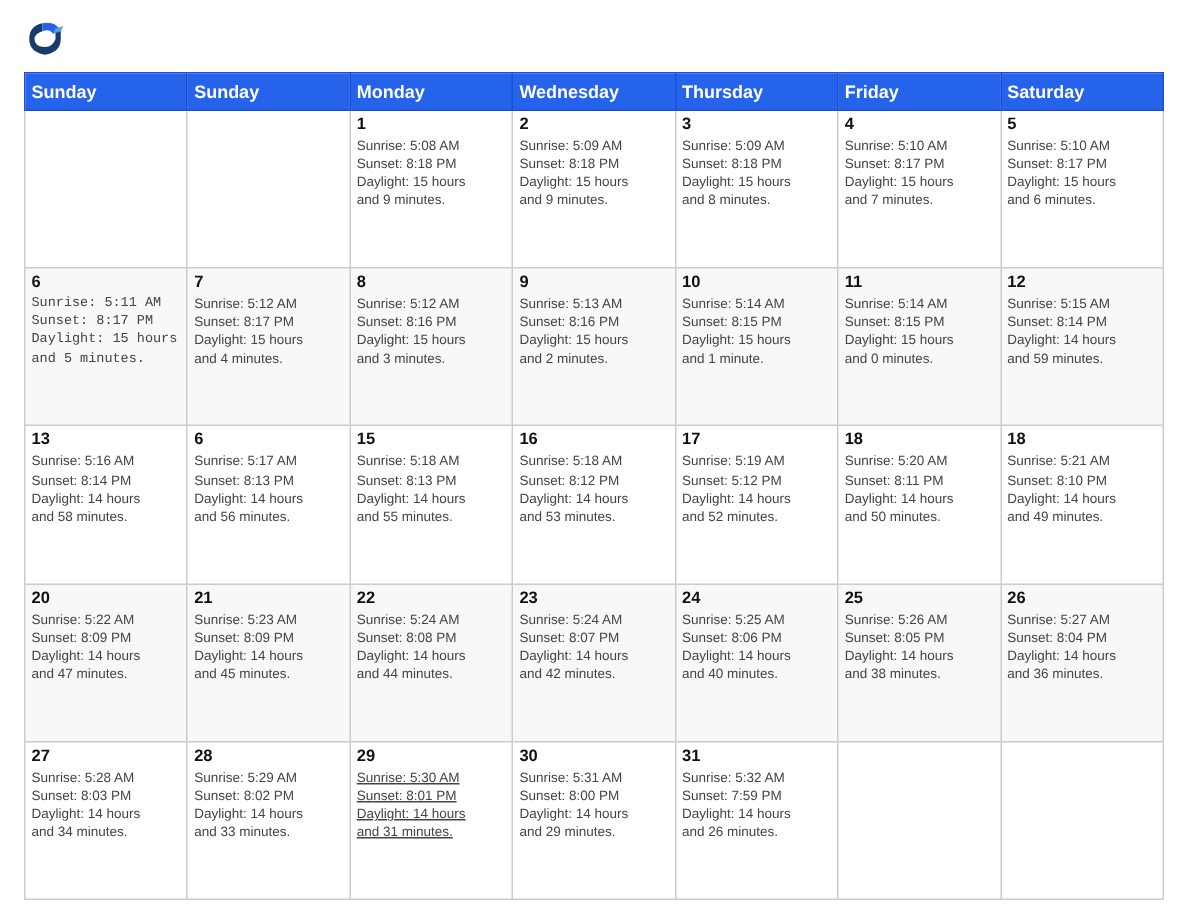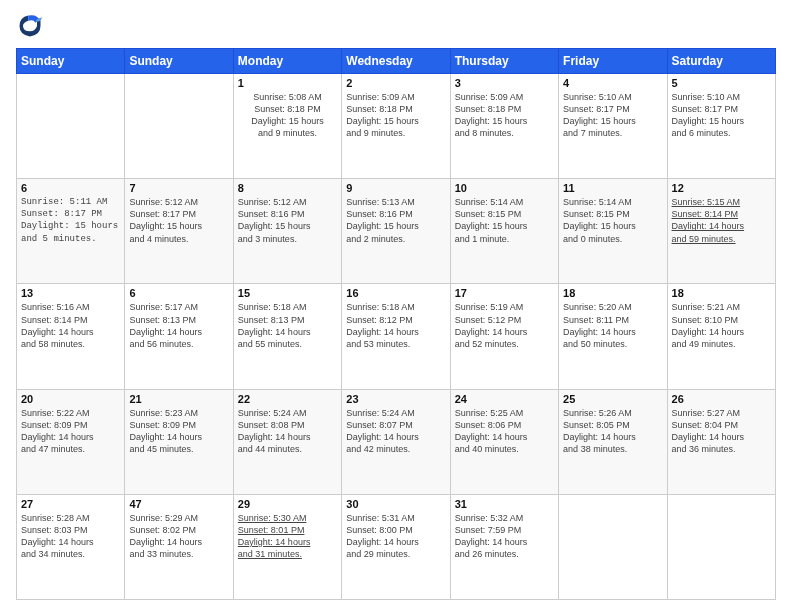--- a/index.html
+++ b/index.html
@@ -137,21 +137,21 @@
           <th>Friday</th>
           <th>Saturday</th>
         </tr>
     </thead>
     <tbody id="calendar-body">
     <tr>
           <td class="empty-cell"></td>
           <td class="empty-cell"></td>
           <td>
             <span class="day-num">1</span>
-            <div class="day-info" style="white-space: pre-line; text-align: center;">Sunrise: 5:08 AM
+            <div class="day-info" style="white-space: pre-line;">Sunrise: 5:08 AM
 Sunset: 8:18 PM
 Daylight: 15 hours
 and 9 minutes.</div>
           </td>
           <td>
             <span class="day-num">2</span>
             <div class="day-info" style="white-space: pre-line;">Sunrise: 5:09 AM
 Sunset: 8:18 PM
 Daylight: 15 hours
 and 9 minutes.</div>
@@ -216,21 +216,21 @@
           </td>
           <td>
             <span class="day-num">11</span>
             <div class="day-info" style="white-space: pre-line;">Sunrise: 5:14 AM
 Sunset: 8:15 PM
 Daylight: 15 hours
 and 0 minutes.</div>
           </td>
           <td>
             <span class="day-num">12</span>
-            <div class="day-info" style="white-space: pre-line; text-decoration: underline;">Sunrise: 5:15 AM
+            <div class="day-info" style="white-space: pre-line;">Sunrise: 5:15 AM
 Sunset: 8:14 PM
 Daylight: 14 hours
 and 59 minutes.</div>
           </td>
         </tr>
         <tr>
           <td>
             <span class="day-num">13</span>
             <div class="day-info" style="white-space: pre-line;">Sunrise: 5:16 AM
 Sunset: 8:14 PM
@@ -333,21 +333,21 @@
         </tr>
         <tr>
           <td>
             <span class="day-num">27</span>
             <div class="day-info" style="white-space: pre-line;">Sunrise: 5:28 AM
 Sunset: 8:03 PM
 Daylight: 14 hours
 and 34 minutes.</div>
           </td>
           <td>
-            <span class="day-num">47</span>
+            <span class="day-num">28</span>
             <div class="day-info" style="white-space: pre-line;">Sunrise: 5:29 AM
 Sunset: 8:02 PM
 Daylight: 14 hours
 and 33 minutes.</div>
           </td>
           <td>
             <span class="day-num">29</span>
             <div class="day-info" style="white-space: pre-line; text-decoration: underline;">Sunrise: 5:30 AM
 Sunset: 8:01 PM
 Daylight: 14 hours

